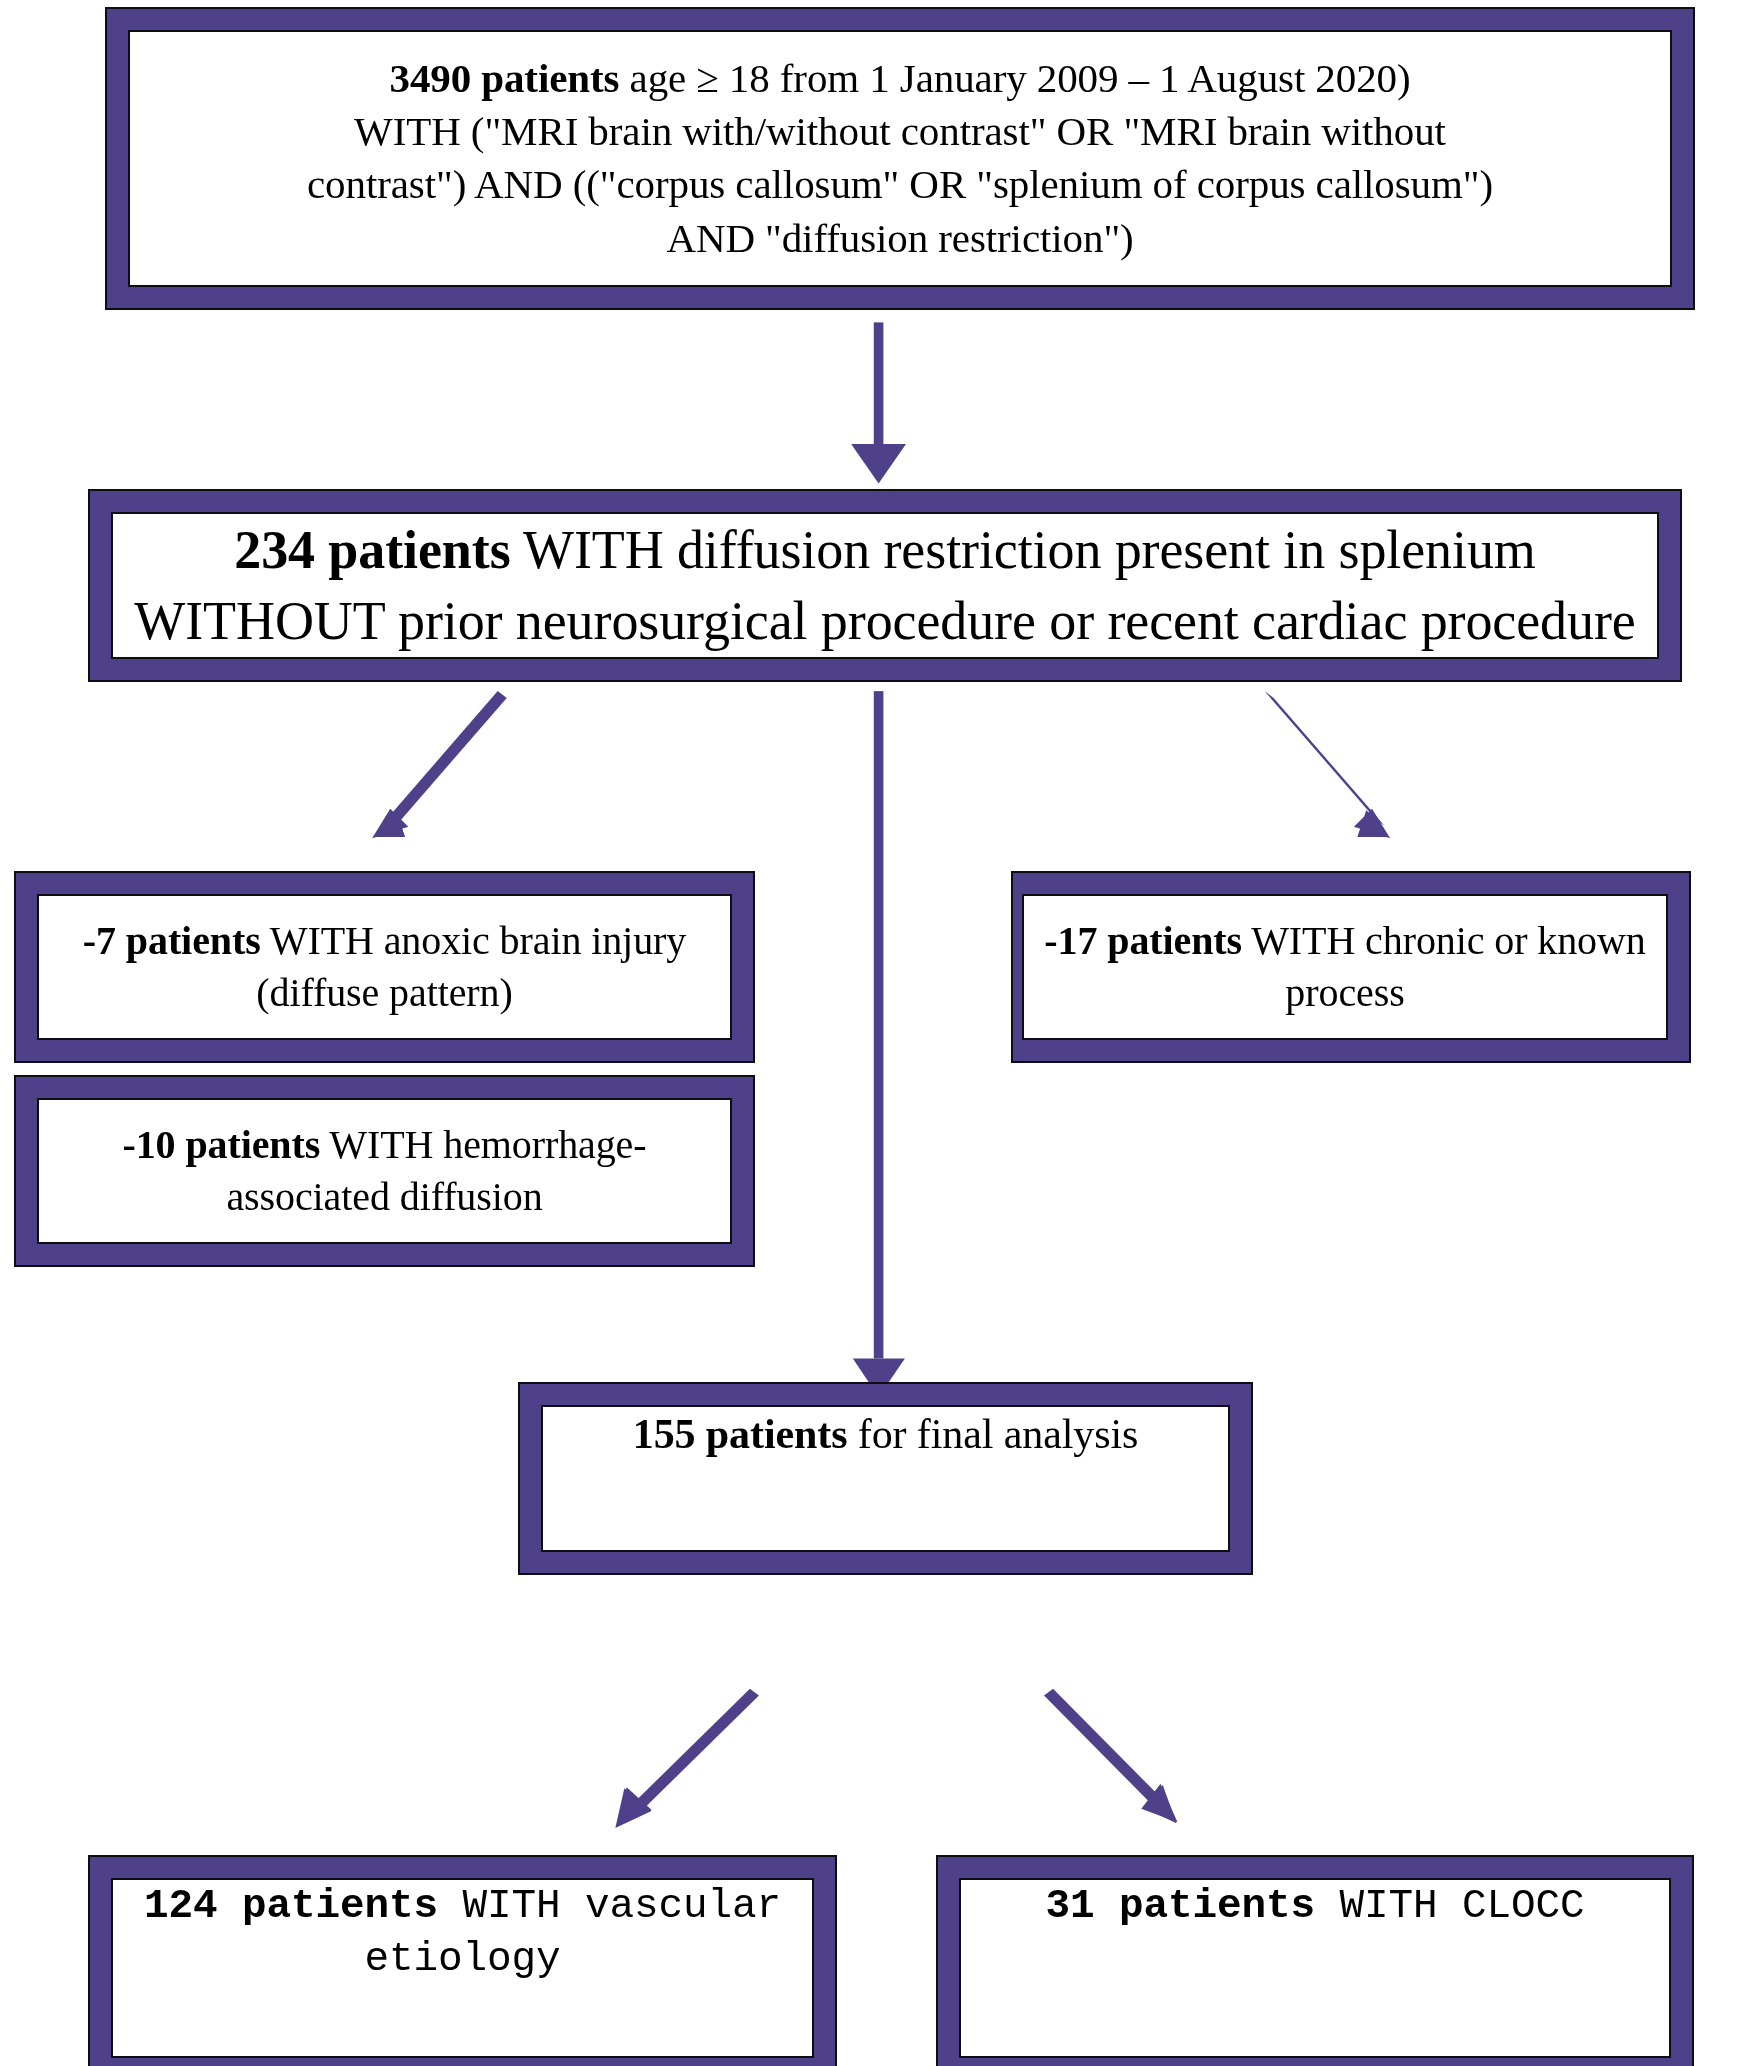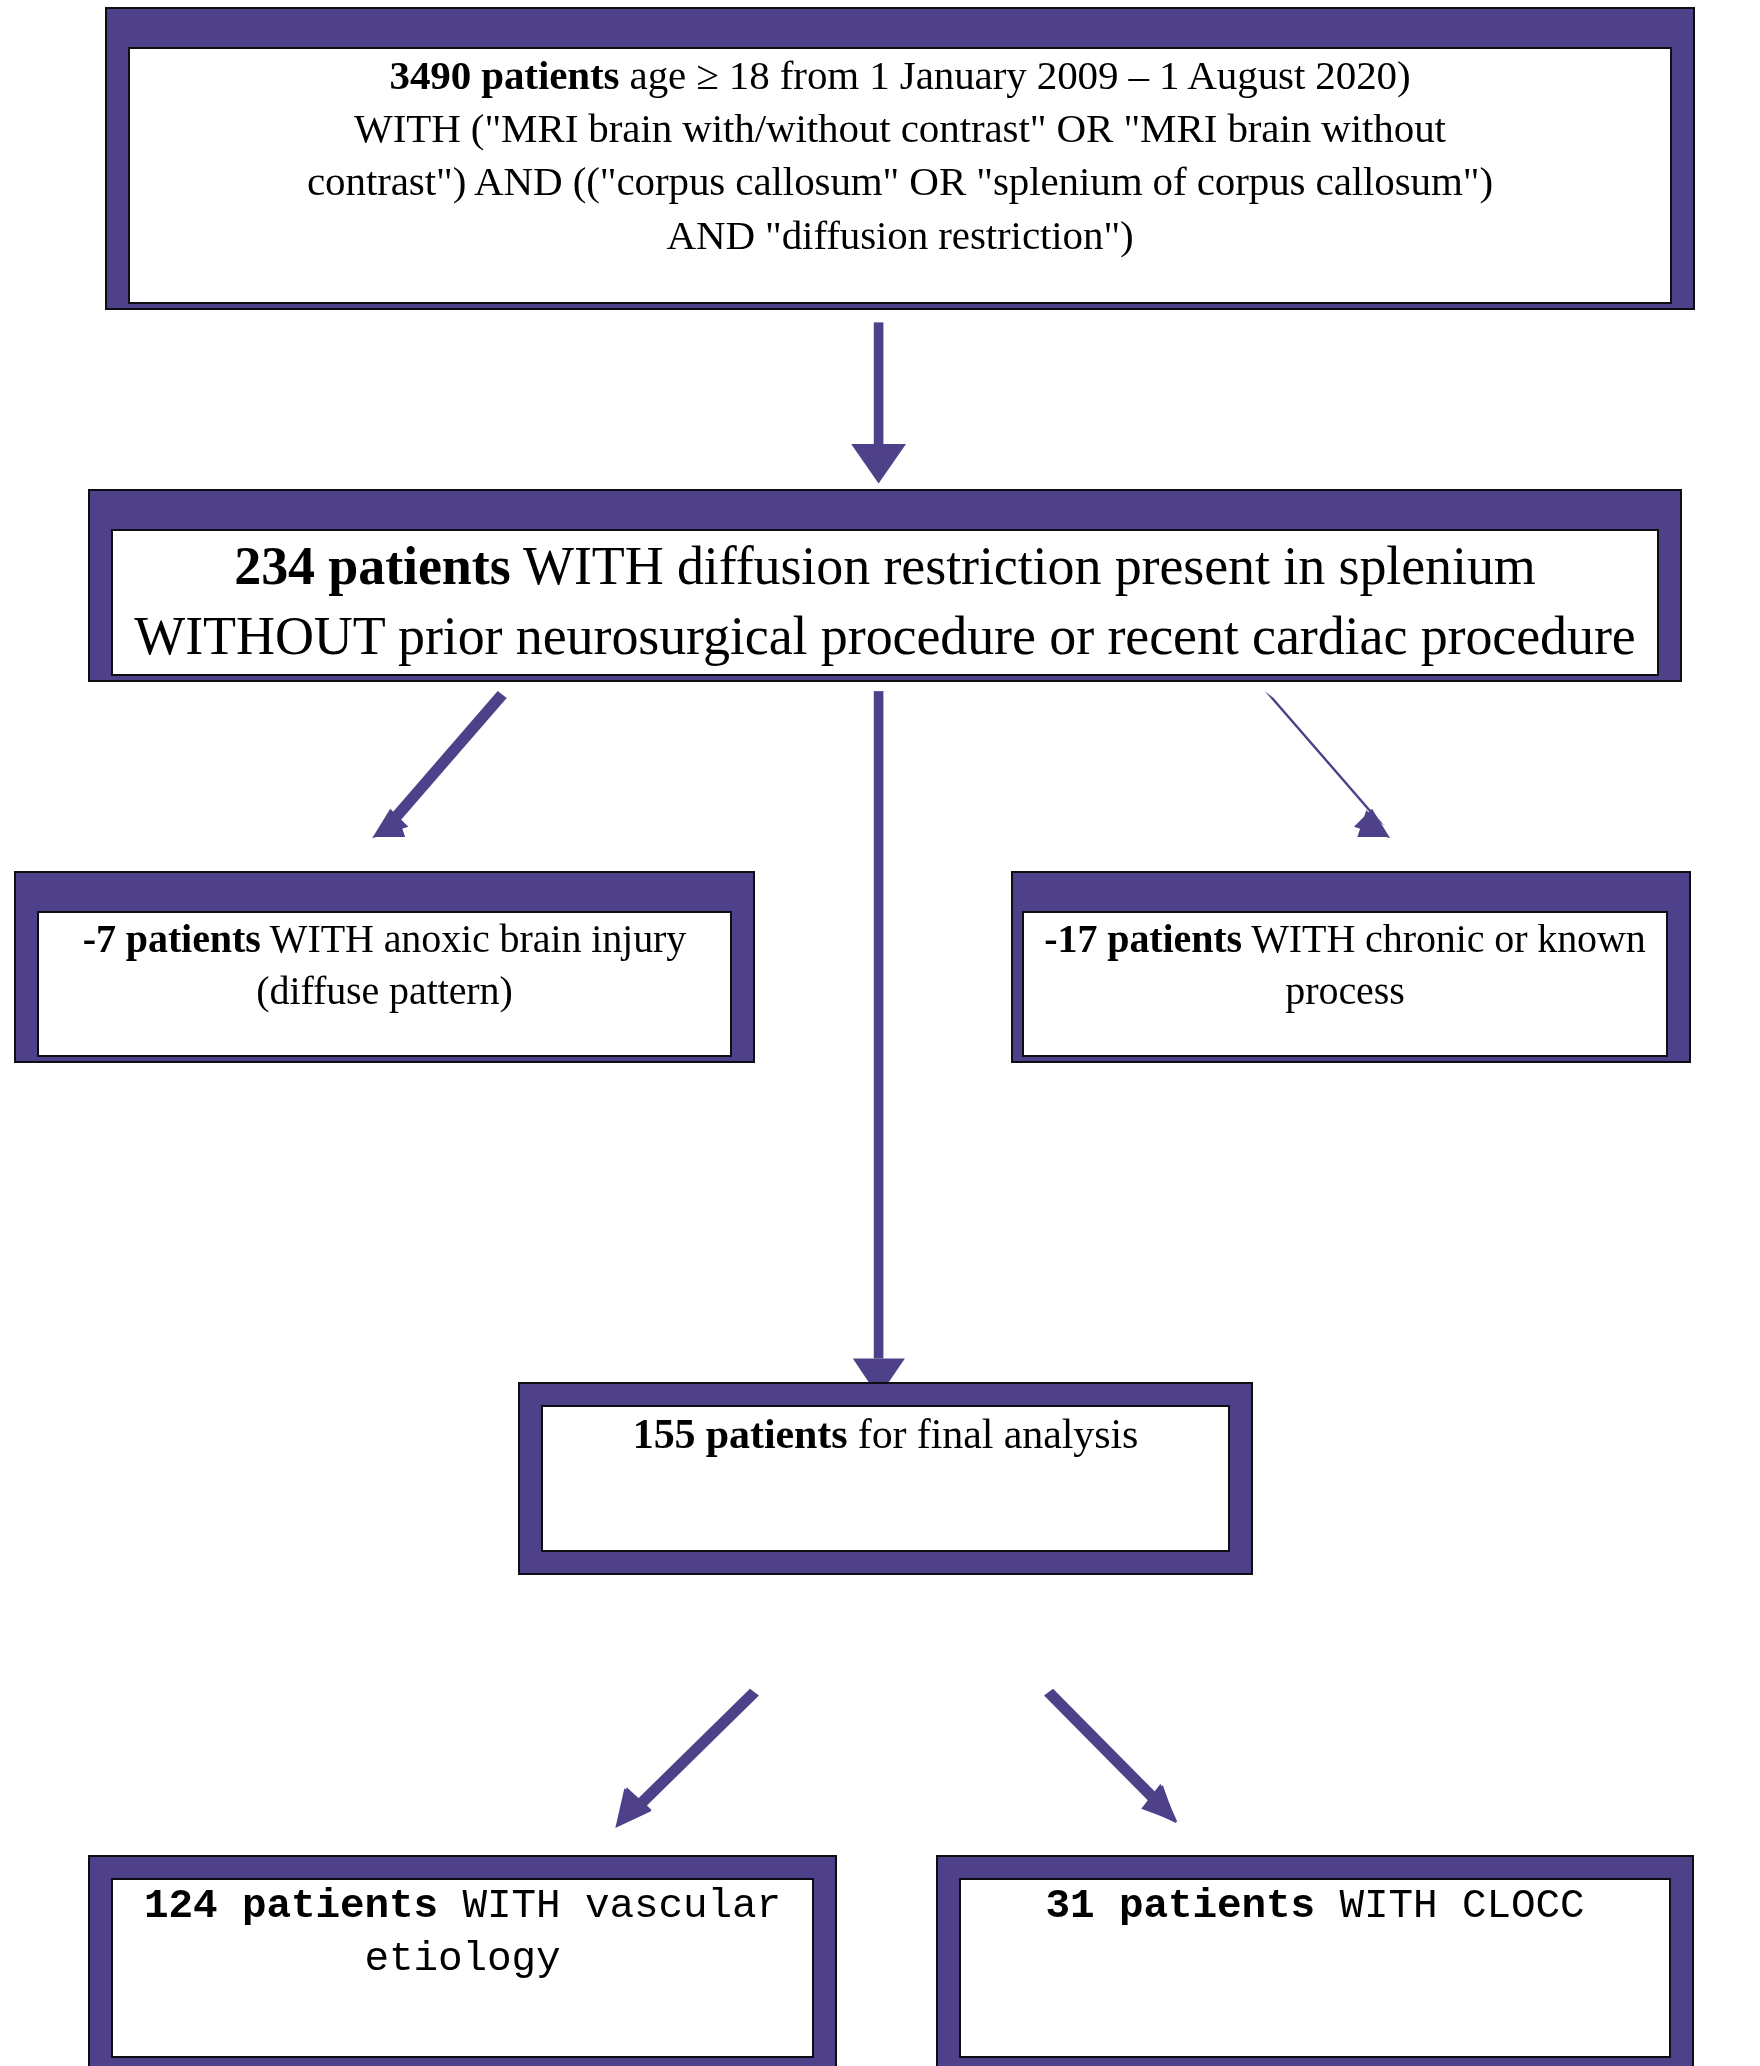--- a/index.html
+++ b/index.html
@@ -29,21 +29,21 @@
     box-sizing: border-box;
     width: 100%;
     height: 100%;
     background: #ffffff;
     border: 2.8px solid #0d0d14;
     display: flex;
     justify-content: center;
     padding: 0 19px;
     overflow: hidden;
   }
-  .node.align-mid > .panel { align-items: flex-start; margin-top: 17px; }
+  .node.align-mid > .panel { align-items: center; }
   .node.align-top > .panel { align-items: flex-start; }
   .txt {
     width: 100%;
     text-align: center;
     color: #000000;
     line-height: 1.30;
     letter-spacing: -0.1px;
   }
   .txt b { font-weight: 700; }
 
@@ -129,20 +129,27 @@
   </div>
 
   <div class="node align-mid" style="left:14px; top:871px; width:741px; height:192px;">
     <div class="panel pad-top-1">
       <div class="txt fs-excl">
         <b>-7 patients</b><span> WITH anoxic brain injury (diffuse pattern)</span>
       </div>
     </div>
   </div>
 
+  <div class="node align-mid" style="left:14px; top:1075px; width:741px; height:192px;">
+    <div class="panel pad-top-2">
+      <div class="txt fs-excl">
+        <b>-10 patients</b><span> WITH hemorrhage-associated diffusion</span>
+      </div>
+    </div>
+  </div>
 
   <div class="node align-mid" style="left:1011px; top:871px; width:680px; height:192px;padding-left:9px;">
     <div class="panel pad-top-1">
       <div class="txt fs-excl">
         <b>-17 patients</b><span> WITH chronic or known process</span>
       </div>
     </div>
   </div>
 
 

